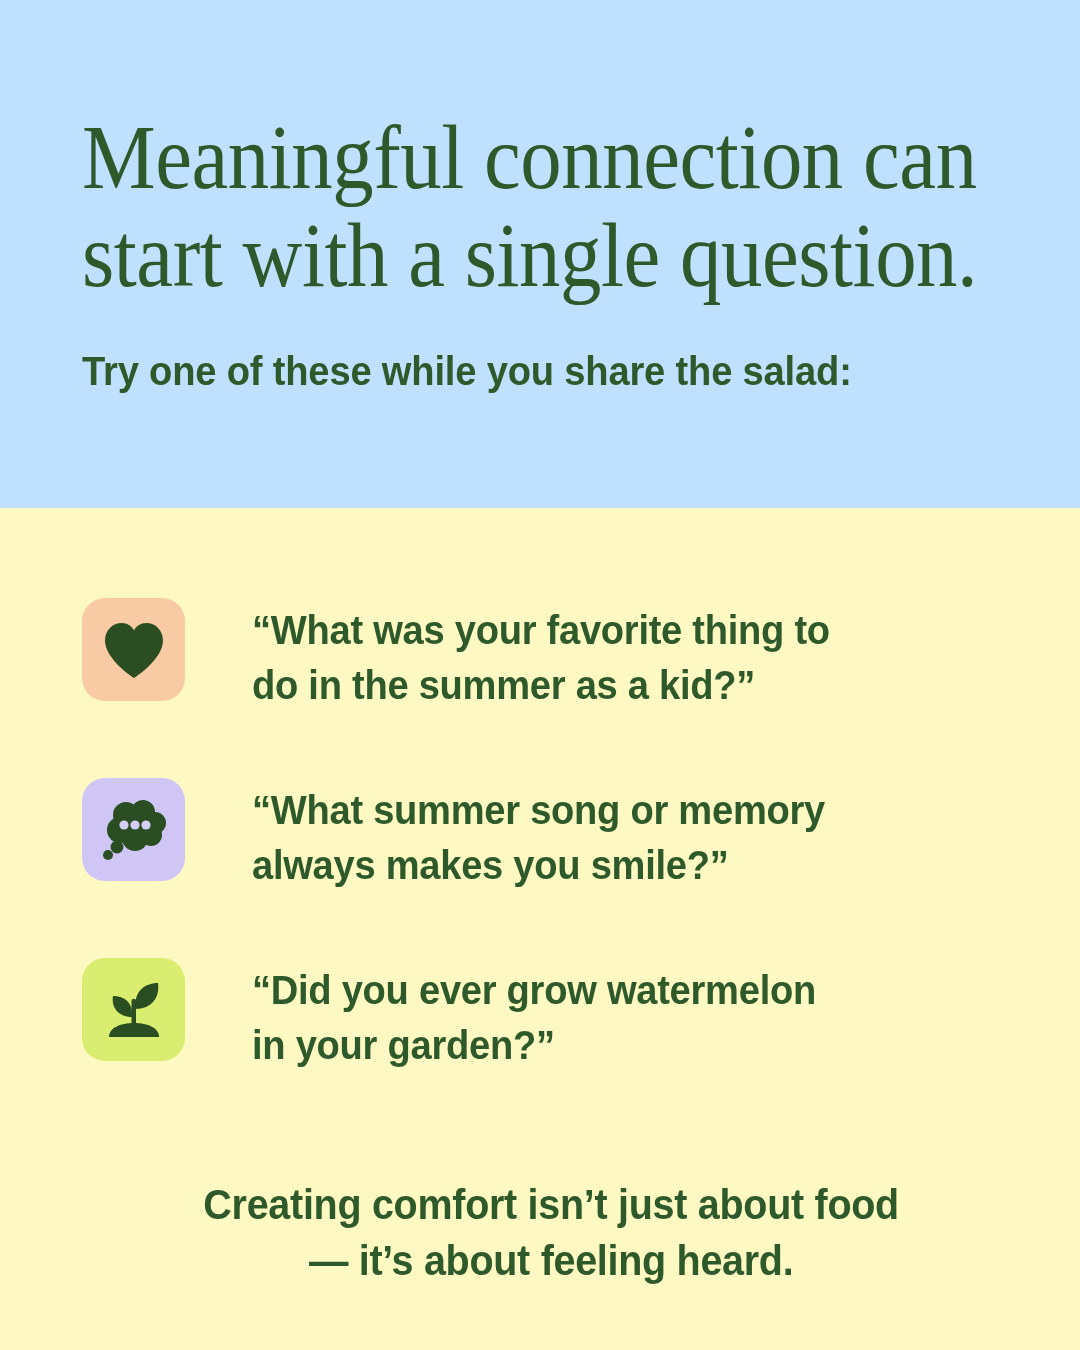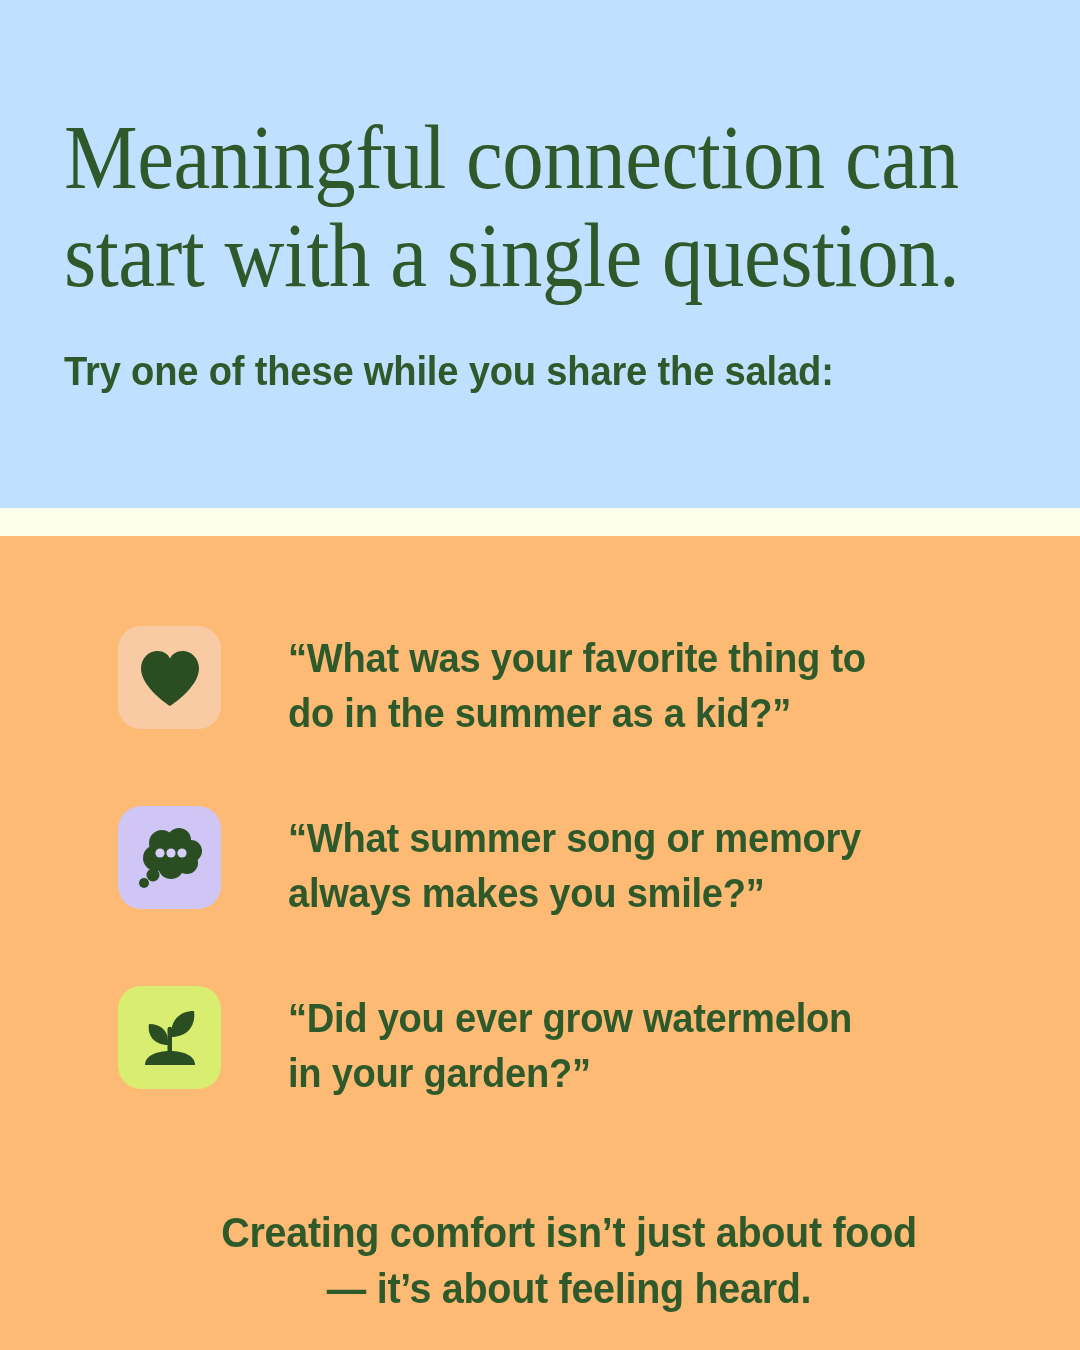--- a/index.html
+++ b/index.html
@@ -21,21 +21,21 @@
     height: 1350px;
     background: #FBFFEC;
     display: flex;
     flex-direction: column;
   }
 
   
   .hero {
     background: #BFE0FE;
     height: 508px;
-    padding: 108px 76px 0 64px;
+    padding: 108px 76px 0 82px;
     flex: 0 0 auto;
   }
 
   .headline {
     font-family: "Liberation Serif", "DejaVu Serif", serif;
     color: #2E5A2B;
     font-size: 92px;
     line-height: 1.07;
     font-weight: 400;
     letter-spacing: -0.5px;
@@ -53,25 +53,24 @@
     font-weight: 700;
     line-height: 1.2;
     letter-spacing: -0.2px;
     transform: scaleX(0.93);
     transform-origin: left top;
     width: 107%;
   }
 
   
   .body-panel {
-    background: #fdba74;
+    background: #fef9c3;
     flex: 1 1 auto;
-    padding: 90px 60px 0 118px;
+    padding: 90px 60px 0 82px;
     position: relative;
-    margin-top: 28px;
   }
 
   .q-list {
     display: flex;
     flex-direction: column;
     gap: 66px;
   }
 
   .q-row {
     display: flex;

